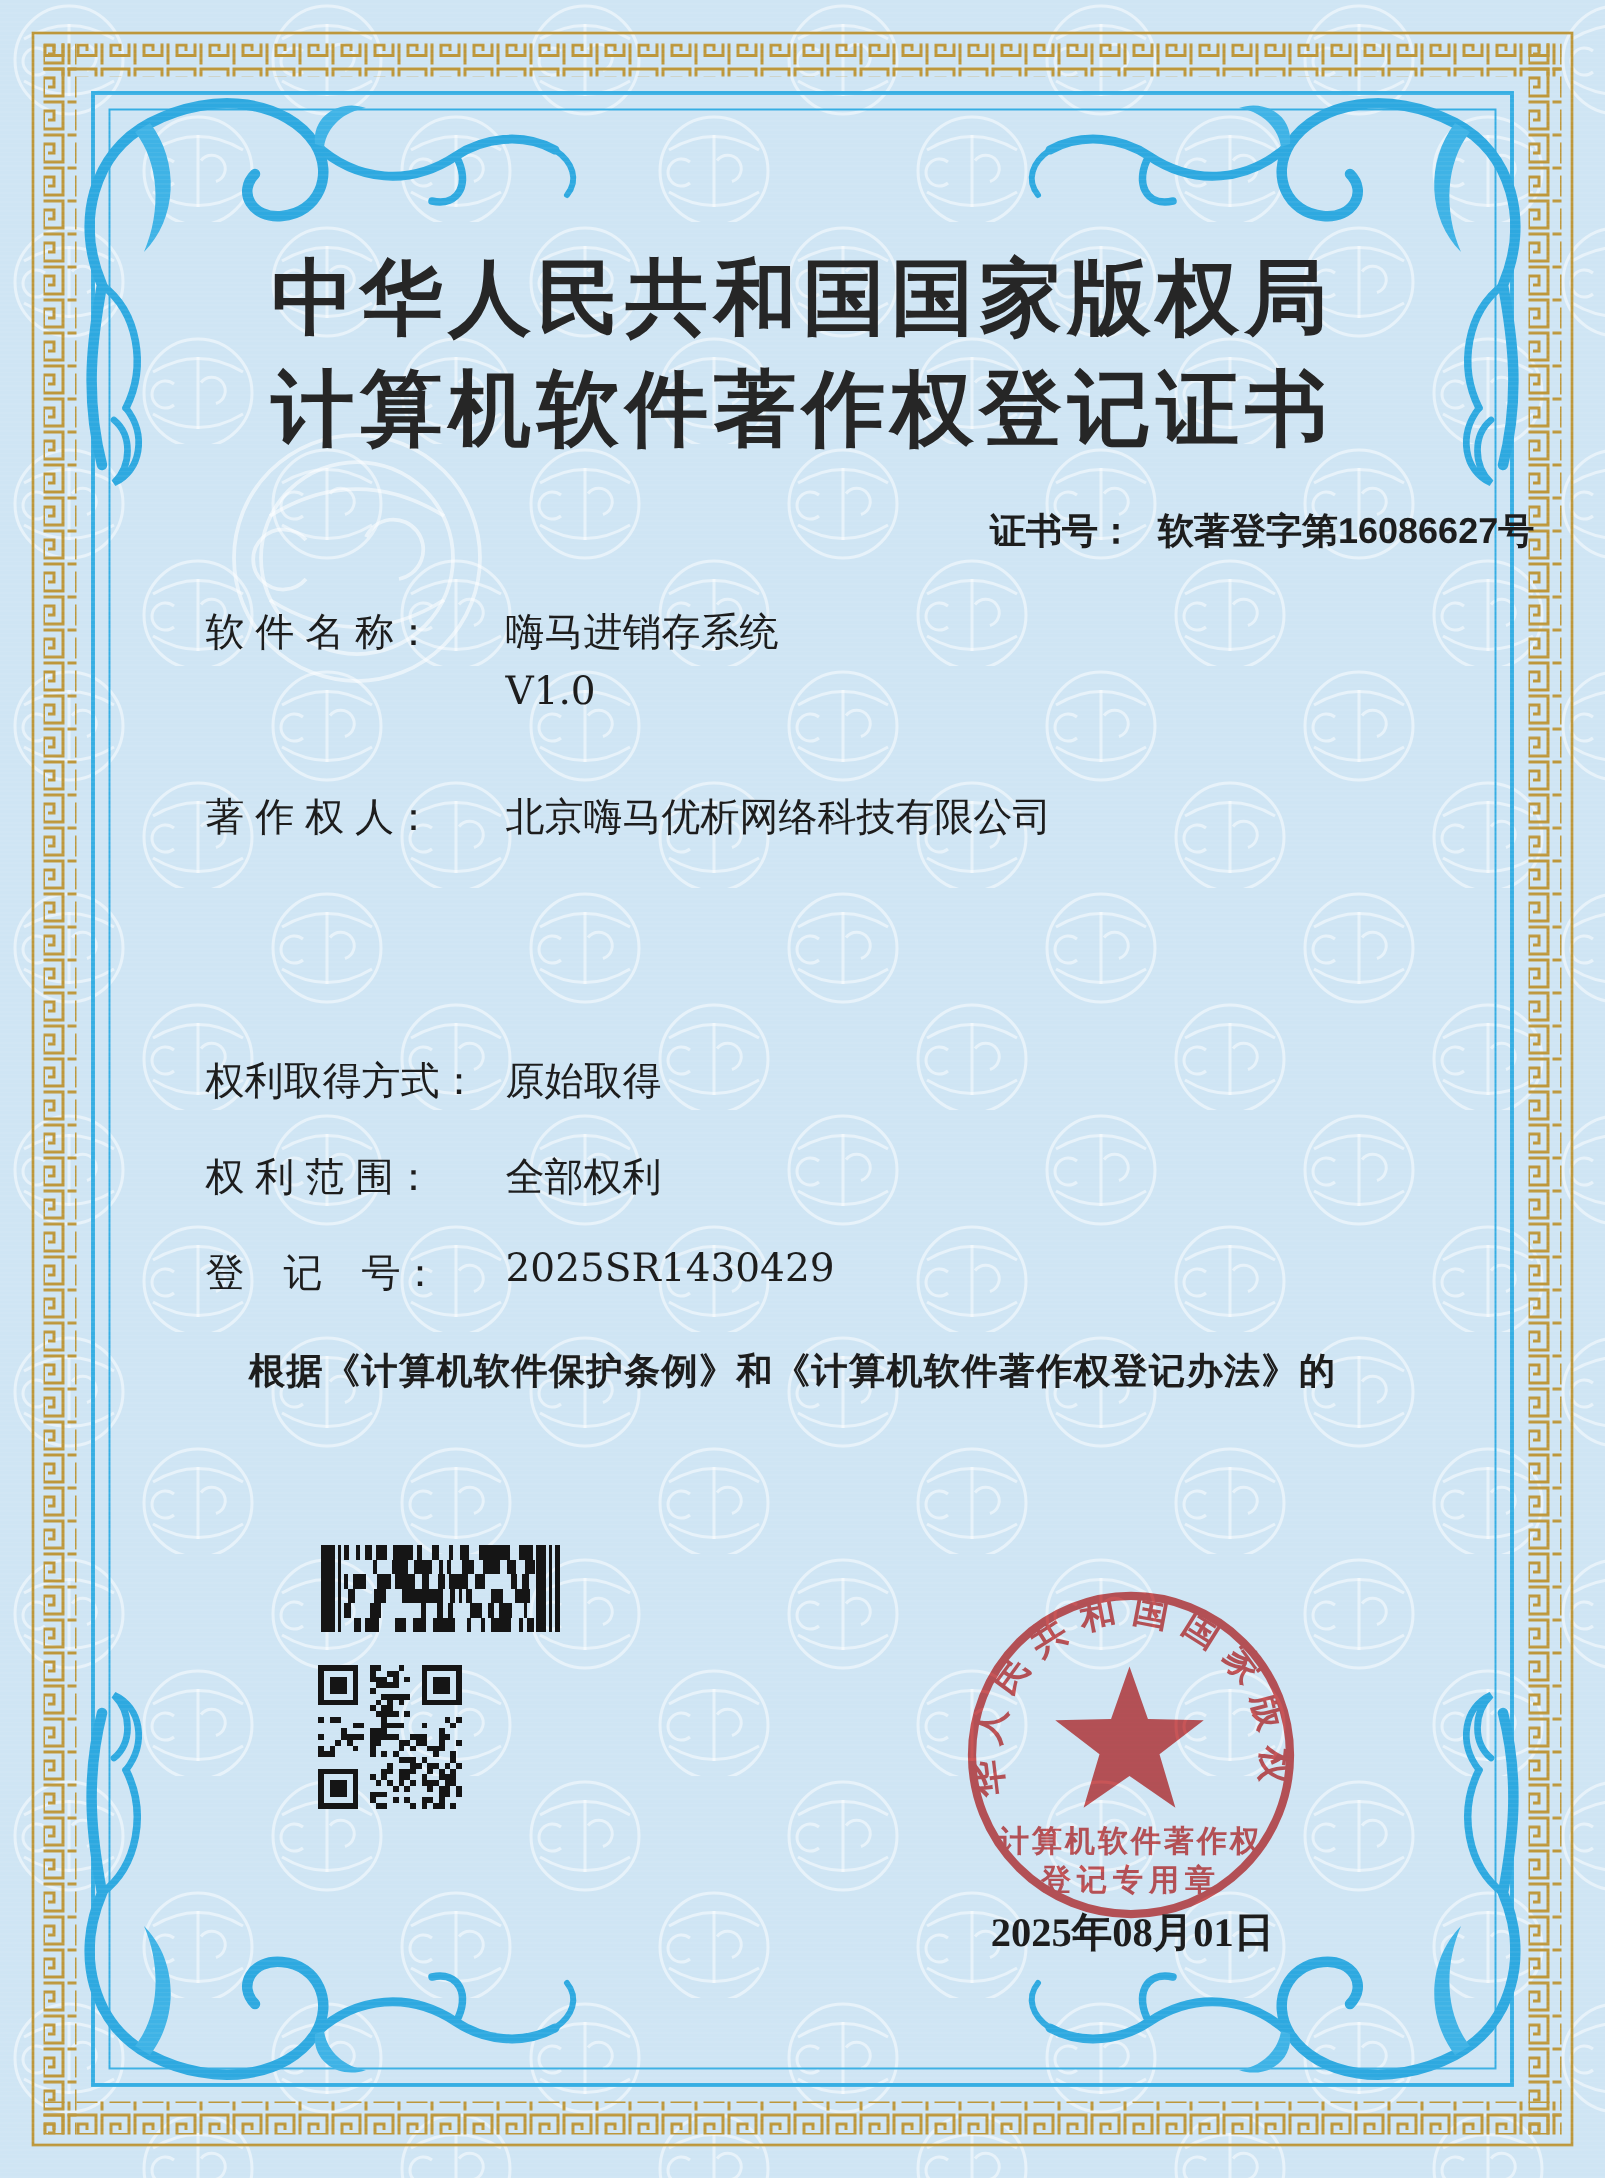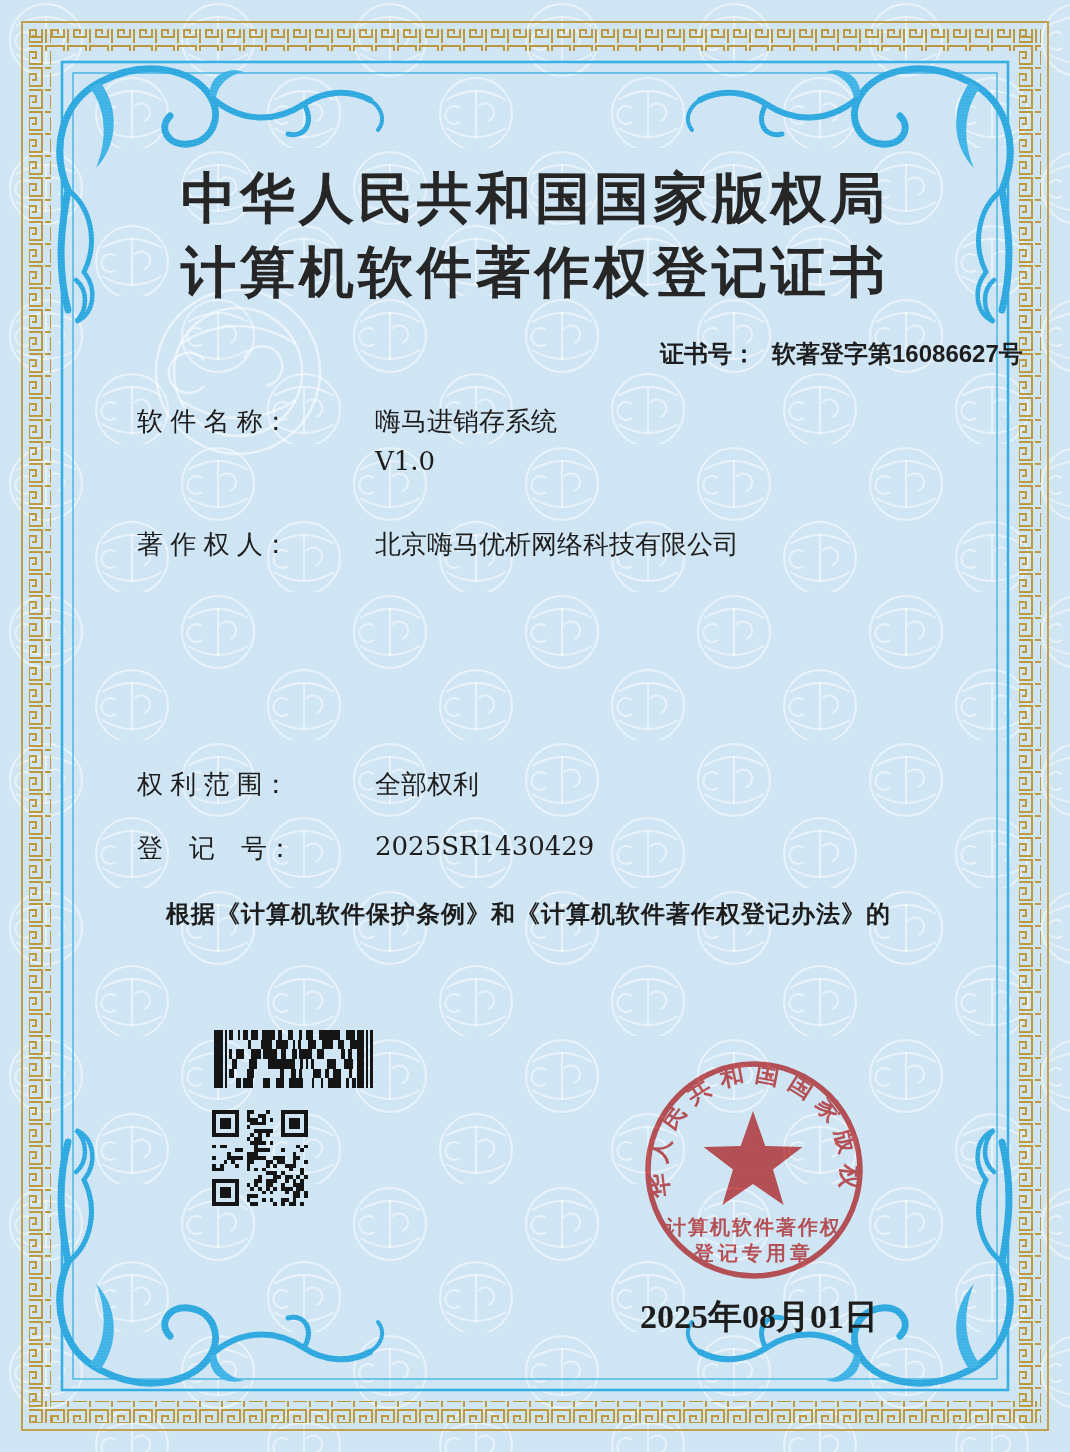--- a/index.html
+++ b/index.html
@@ -9,28 +9,28 @@
         background:repeating-linear-gradient(0deg,rgba(255,255,255,.05) 0 1px,transparent 1px 3px);}
   svg.layer{position:absolute;left:0;top:0;}
   .title{position:absolute;left:0;right:0;text-align:center;
         font-family:"Liberation Serif","DejaVu Serif",serif;font-weight:700;
         font-size:55px;letter-spacing:4px;color:#262626;z-index:3;}
   .t1{top:162px;}
   .t2{top:236px;}
   .certno{position:absolute;left:660px;top:338px;font-size:24px;font-weight:700;z-index:3;white-space:nowrap;}
   .certno .cv{margin-left:16px;font-family:Liberation Sans, sans-serif;}
   .frow{position:absolute;left:137px;font-size:26px;font-weight:400;z-index:3;white-space:nowrap;}
-  .frow .val{position:absolute;left:200px;margin-left:38px;}
+  .frow .val{position:absolute;left:200px;}
   .num{font-family:"DejaVu Serif","Liberation Serif",serif;}
   .stmt{position:absolute;font-size:24px;font-weight:700;letter-spacing:1px;z-index:3;white-space:nowrap;}
   .s1{left:166px;top:898px;}
   .s2{left:132px;top:960px;}
   .date{position:absolute;left:640px;top:1270px;width:230px;text-align:center;
-        font-size:34px;font-weight:700;z-index:6;
-        font-family:"Liberation Serif","DejaVu Serif",serif;white-space:nowrap;margin-top:24px;}
+        font-size:27px;font-weight:700;z-index:6;
+        font-family:"Liberation Serif","DejaVu Serif",serif;white-space:nowrap;}
   .code{position:absolute;z-index:4;}
   #barcode{left:214px;top:1030px;}
   #qr{left:212px;top:1110px;}
   #seal{left:626px;top:1048px;z-index:5;mix-blend-mode:multiply;opacity:.92;}
   .sealtext{font-family:"Liberation Sans","DejaVu Sans",sans-serif;font-weight:700;}
 </style>
 </head>
 <body>
 
 <div class="page">
@@ -99,20 +99,24 @@
   <div class="frow" style="top:404px">
     <span>软 件 名 称：</span>
     <span class="val">嗨马进销存系统</span>
   </div>
   <div class="frow" style="top:446px">
     <span class="val num">V1.0</span>
   </div>
   <div class="frow" style="top:527px">
     <span>著 作 权 人：</span>
     <span class="val">北京嗨马优析网络科技有限公司</span>
+  </div>
+  <div class="frow" style="top:703px">
+    <span>权利取得方式：</span>
+    <span class="val">原始取得</span>
   </div>
   <div class="frow" style="top:767px">
     <span>权 利 范 围：</span>
     <span class="val">全部权利</span>
   </div>
   <div class="frow" style="top:831px">
     <span>登　记　号：</span>
     <span class="val num">2025SR1430429</span>
   </div>
 

